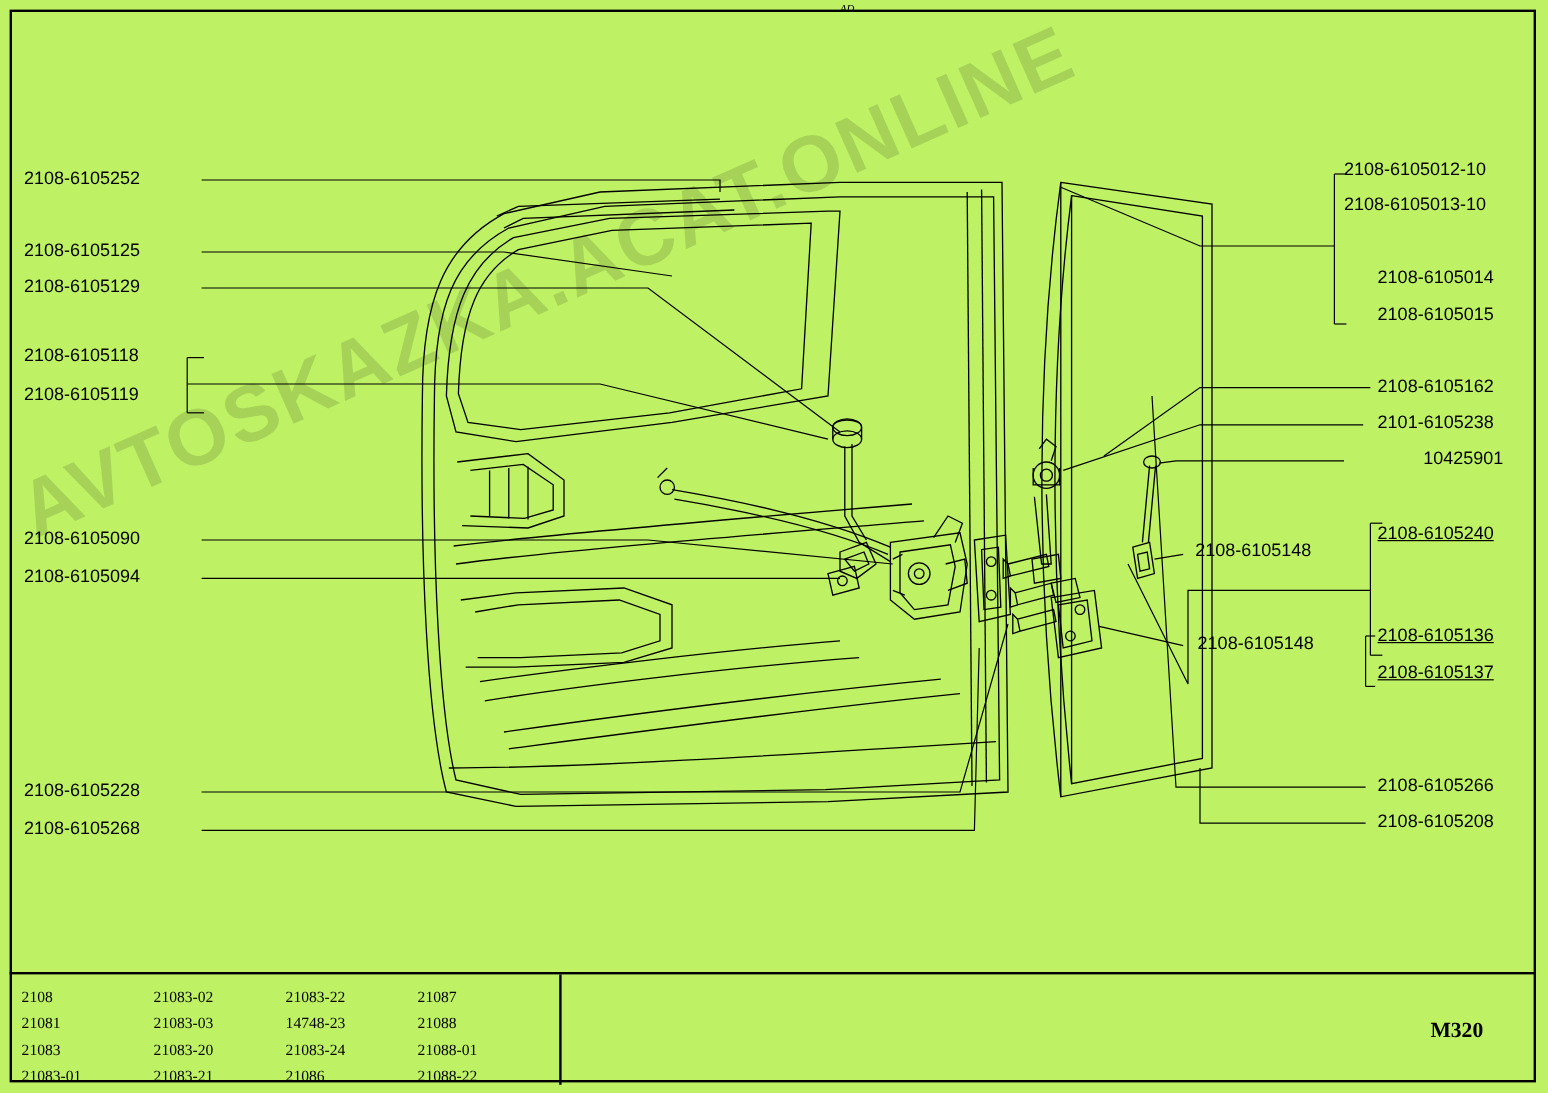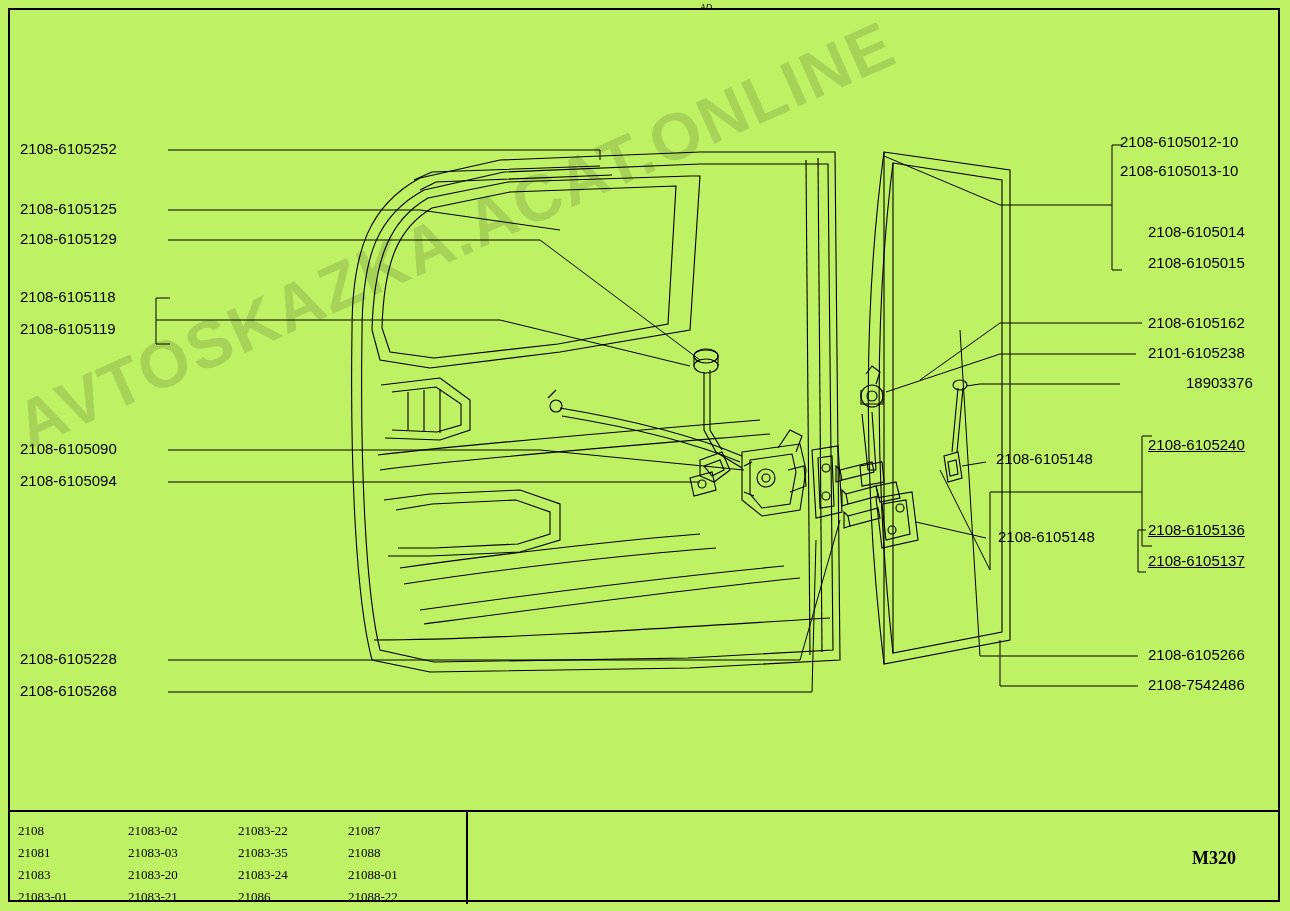--- a/index.html
+++ b/index.html
@@ -285,39 +285,39 @@
   <div class="lbl" style="left:20px; top:472px;">2108-6105094</div>
   <div class="lbl" style="left:20px; top:650px;">2108-6105228</div>
   <div class="lbl" style="left:20px; top:682px;">2108-6105268</div>
 
   <div class="lbl" style="left:1120px; top:133px;">2108-6105012-10</div>
   <div class="lbl" style="left:1120px; top:162px;">2108-6105013-10</div>
   <div class="lbl" style="left:1148px; top:223px;">2108-6105014</div>
   <div class="lbl" style="left:1148px; top:254px;">2108-6105015</div>
   <div class="lbl" style="left:1148px; top:314px;">2108-6105162</div>
   <div class="lbl" style="left:1148px; top:344px;">2101-6105238</div>
-  <div class="lbl" style="left:1186px; top:374px;">18903376</div>
+  <div class="lbl" style="left:1186px; top:374px;">10425901</div>
   <div class="lbl u" style="left:1148px; top:436px;">2108-6105240</div>
   <div class="lbl" style="left:996px;  top:450px;">2108-6105148</div>
   <div class="lbl" style="left:998px;  top:528px;">2108-6105148</div>
   <div class="lbl u" style="left:1148px; top:521px;">2108-6105136</div>
   <div class="lbl u" style="left:1148px; top:552px;">2108-6105137</div>
   <div class="lbl" style="left:1148px; top:646px;">2108-6105266</div>
-  <div class="lbl" style="left:1148px; top:676px;">2108-7542486</div>
+  <div class="lbl" style="left:1148px; top:676px;">2108-6105208</div>
 
   <div class="titlebar">
     <div class="tb-cell tb-models">
       <div class="models-grid">
         <div>2108</div>
         <div>21083-02</div>
         <div>21083-22</div>
         <div>21087</div>
         <div>21081</div>
         <div>21083-03</div>
-        <div>21083-35</div>
+        <div>14748-23</div>
         <div>21088</div>
         <div>21083</div>
         <div>21083-20</div>
         <div>21083-24</div>
         <div>21088-01</div>
         <div>21083-01</div>
         <div>21083-21</div>
         <div>21086</div>
         <div>21088-22</div>
       </div>

